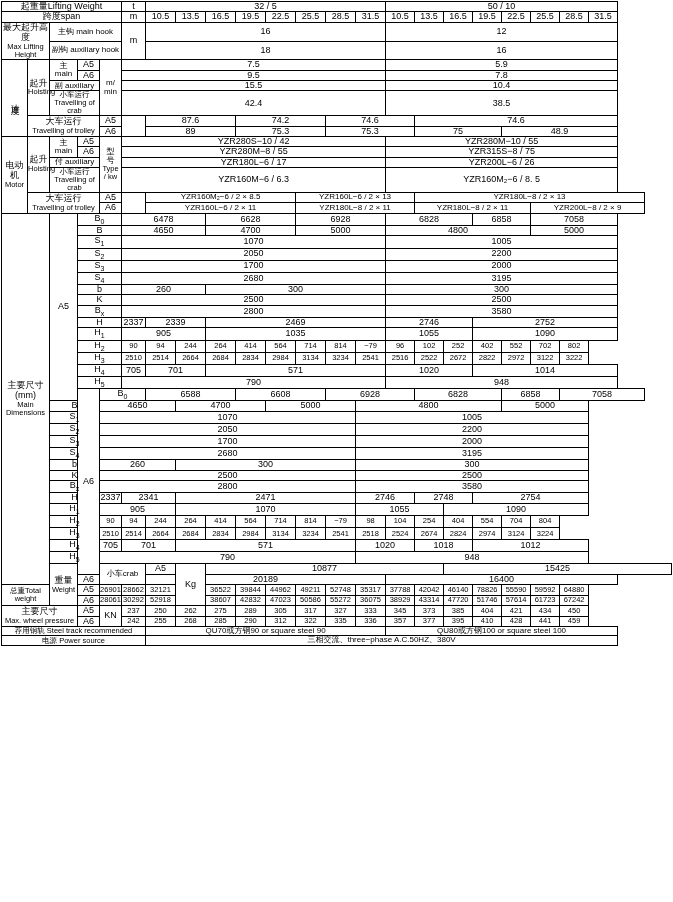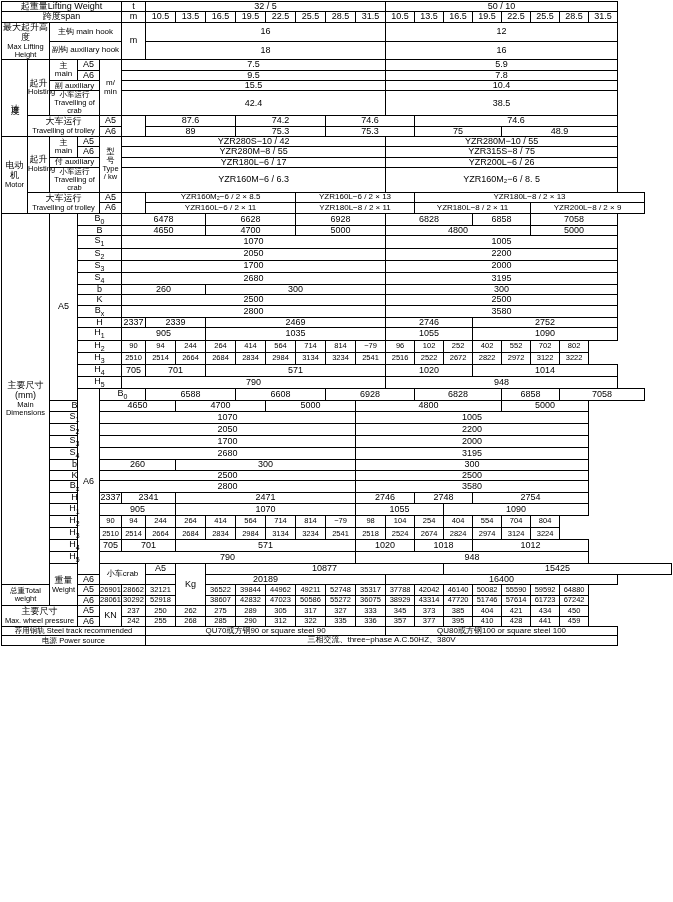--- a/index.html
+++ b/index.html
@@ -466,21 +466,21 @@
   <td class="xs">32121</td>
   <td class="xs">36522</td>
   <td class="xs">39844</td>
   <td class="xs">44962</td>
   <td class="xs">49211</td>
   <td class="xs">52748</td>
   <td class="xs">35317</td>
   <td class="xs">37788</td>
   <td class="xs">42042</td>
   <td class="xs">46140</td>
-  <td class="xs">50082</td>
+  <td class="xs">78826</td>
   <td class="xs">55590</td>
   <td class="xs">59592</td>
   <td class="xs">64880</td>
 </tr>
 <tr>
   <td>A6</td>
   <td class="xs">28061</td>
   <td class="xs">30292</td>
   <td class="xs">52918</td>
   <td class="xs">38607</td>

